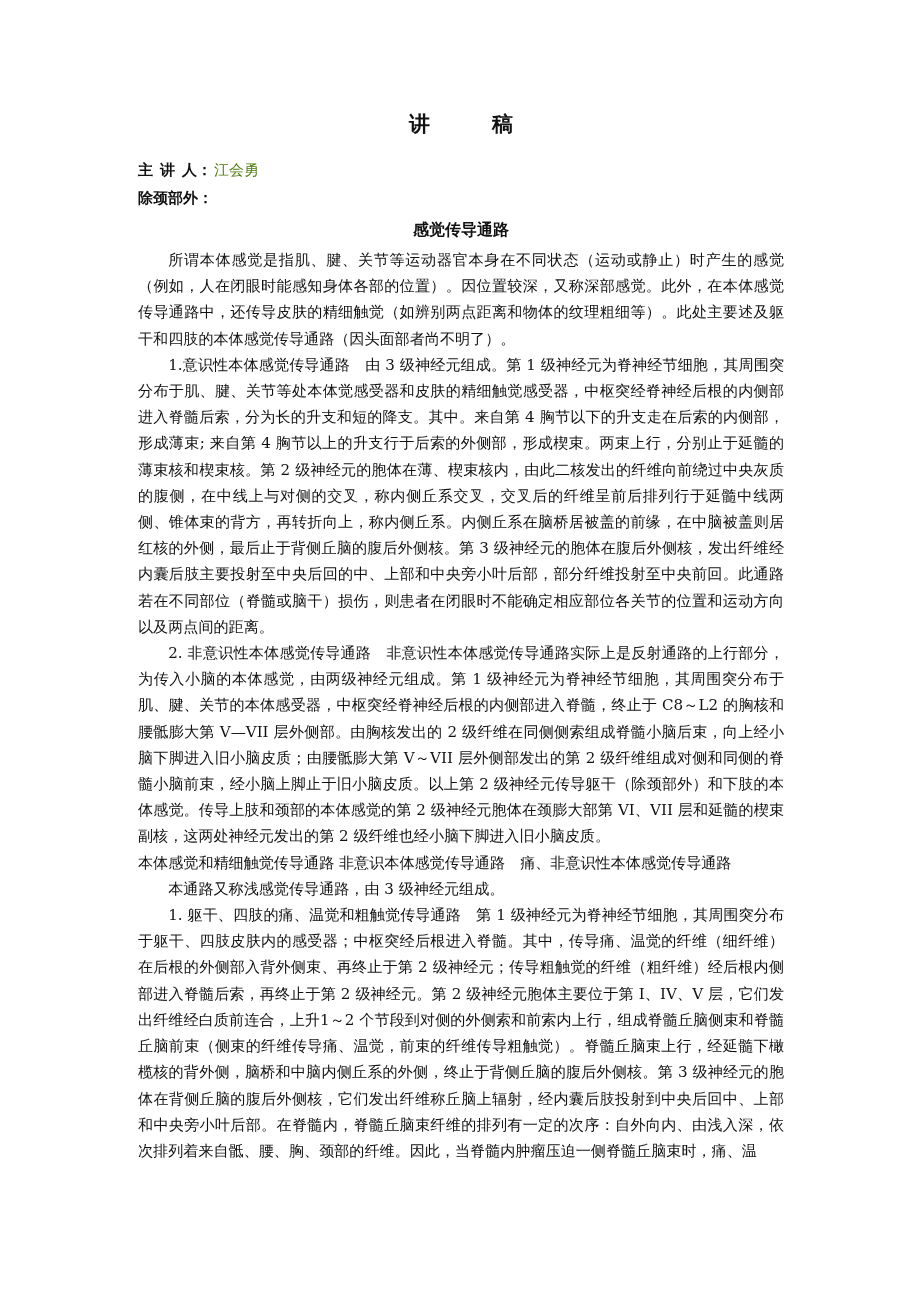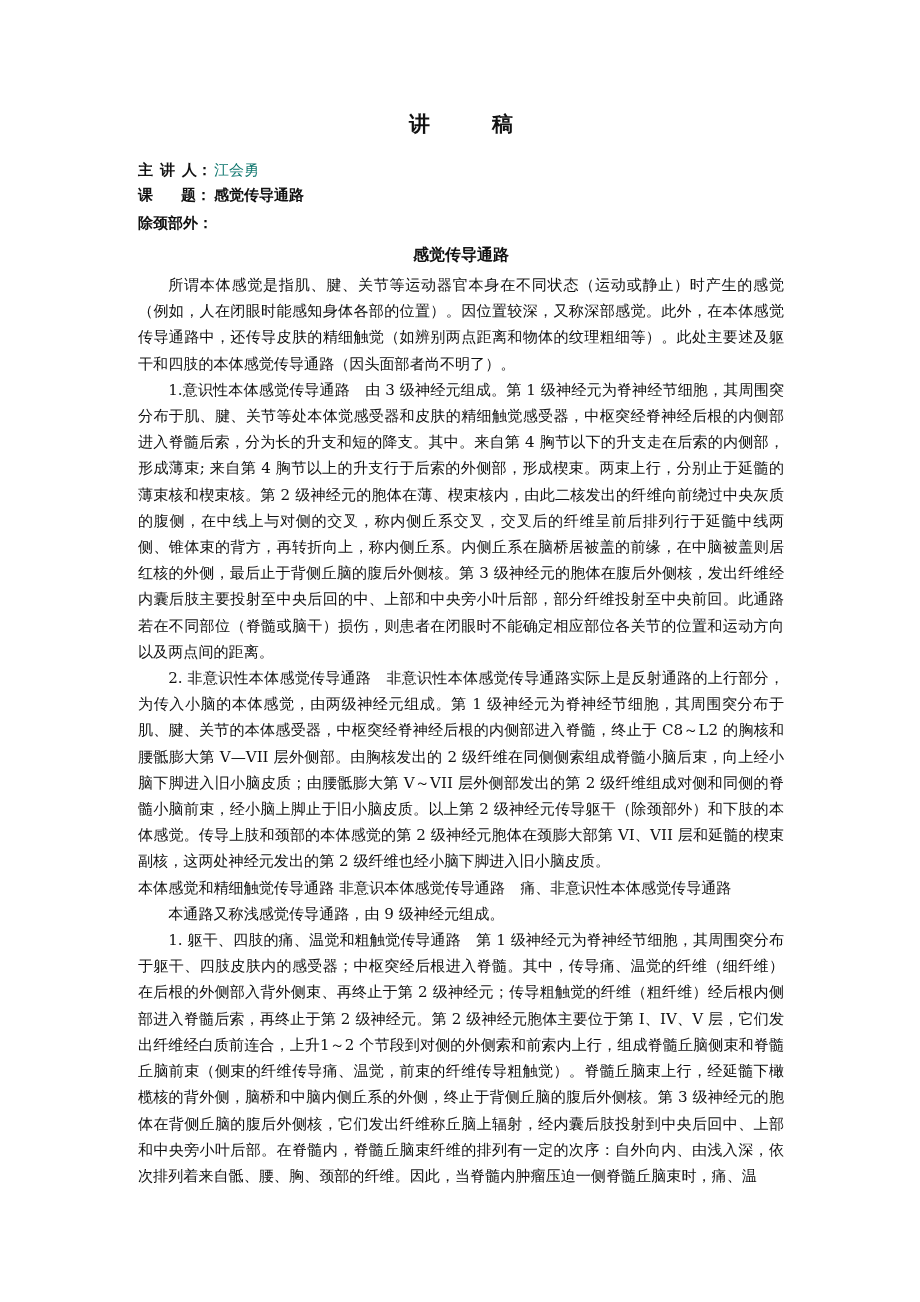--- a/index.html
+++ b/index.html
@@ -56,21 +56,21 @@
     white-space: nowrap;
     font-family: "DejaVu Sans", "Liberation Sans", sans-serif;
   }
   .meta-label {
     display: inline-block;
     width: 76px;
   }
   .meta-label .gap1 { display:inline-block; width: 7px; }
   .meta-label .gap2 { display:inline-block; width: 28px; }
   .meta-value { font-weight: 700; }
-  .meta-value.muted { color: #0f766e; font-weight: 500; }
+  .meta-value.muted { color: #4d7c0f; font-weight: 500; }
 
   .content-label {
     font-size: 15px;
     font-weight: 700;
     line-height: 26px;
     margin-top: 2px;
     font-family: "DejaVu Sans", "Liberation Sans", sans-serif;
   }
 
   
@@ -103,31 +103,28 @@
 
 <div class="page">
   <div class="content">
 
     <h1 class="doc-title"><span>讲</span><span class="sp"></span><span>稿</span></h1>
 
     <div class="meta-list">
       <div class="meta-row">
         <span class="meta-label"><span>主</span><span class="gap1"></span><span>讲</span><span class="gap1"></span><span>人：</span></span><span class="meta-value muted">江会勇</span>
       </div>
-      <div class="meta-row">
-        <span class="meta-label"><span>课</span><span class="gap2"></span><span>题：</span></span><span class="meta-value">感觉传导通路</span>
-      </div>
       <div class="content-label">除颈部外：</div>
     </div>
 
     <h2 class="section-title">感觉传导通路</h2>
 
     <div>
       <p class="body indent1">所谓本体感觉是指肌、腱、关节等运动器官本身在不同状态（运动或静止）时产生的感觉（例如，人在闭眼时能感知身体各部的位置）。因位置较深，又称深部感觉。此外，在本体感觉传导通路中，还传导皮肤的精细触觉（如辨别两点距离和物体的纹理粗细等）。此处主要述及躯干和四肢的本体感觉传导通路（因头面部者尚不明了）。</p>
       <p class="body indent1">1.意识性本体感觉传导通路　由 3 级神经元组成。第 1 级神经元为脊神经节细胞，其周围突分布于肌、腱、关节等处本体觉感受器和皮肤的精细触觉感受器，中枢突经脊神经后根的内侧部进入脊髓后索，分为长的升支和短的降支。其中。来自第 4 胸节以下的升支走在后索的内侧部，形成薄束; 来自第 4 胸节以上的升支行于后索的外侧部，形成楔束。两束上行，分别止于延髓的薄束核和楔束核。第 2 级神经元的胞体在薄、楔束核内，由此二核发出的纤维向前绕过中央灰质的腹侧，在中线上与对侧的交叉，称内侧丘系交叉，交叉后的纤维呈前后排列行于延髓中线两侧、锥体束的背方，再转折向上，称内侧丘系。内侧丘系在脑桥居被盖的前缘，在中脑被盖则居红核的外侧，最后止于背侧丘脑的腹后外侧核。第 3 级神经元的胞体在腹后外侧核，发出纤维经内囊后肢主要投射至中央后回的中、上部和中央旁小叶后部，部分纤维投射至中央前回。此通路若在不同部位（脊髓或脑干）损伤，则患者在闭眼时不能确定相应部位各关节的位置和运动方向以及两点间的距离。</p>
       <p class="body indent1">2. 非意识性本体感觉传导通路　非意识性本体感觉传导通路实际上是反射通路的上行部分，为传入小脑的本体感觉，由两级神经元组成。第 1 级神经元为脊神经节细胞，其周围突分布于肌、腱、关节的本体感受器，中枢突经脊神经后根的内侧部进入脊髓，终止于 C8～L2 的胸核和腰骶膨大第 V—VII 层外侧部。由胸核发出的 2 级纤维在同侧侧索组成脊髓小脑后束，向上经小脑下脚进入旧小脑皮质；由腰骶膨大第 V～VII 层外侧部发出的第 2 级纤维组成对侧和同侧的脊髓小脑前束，经小脑上脚止于旧小脑皮质。以上第 2 级神经元传导躯干（除颈部外）和下肢的本体感觉。传导上肢和颈部的本体感觉的第 2 级神经元胞体在颈膨大部第 VI、VII 层和延髓的楔束副核，这两处神经元发出的第 2 级纤维也经小脑下脚进入旧小脑皮质。</p>
       <p class="body noindent">本体感觉和精细触觉传导通路 非意识本体感觉传导通路　痛、非意识性本体感觉传导通路</p>
-      <p class="body indent1">本通路又称浅感觉传导通路，由 9 级神经元组成。</p>
+      <p class="body indent1">本通路又称浅感觉传导通路，由 3 级神经元组成。</p>
       <p class="body indent1">1. 躯干、四肢的痛、温觉和粗触觉传导通路　第 1 级神经元为脊神经节细胞，其周围突分布于躯干、四肢皮肤内的感受器；中枢突经后根进入脊髓。其中，传导痛、温觉的纤维（细纤维）在后根的外侧部入背外侧束、再终止于第 2 级神经元；传导粗触觉的纤维（粗纤维）经后根内侧部进入脊髓后索，再终止于第 2 级神经元。第 2 级神经元胞体主要位于第 I、IV、V 层，它们发出纤维经白质前连合，上升1～2 个节段到对侧的外侧索和前索内上行，组成脊髓丘脑侧束和脊髓丘脑前束（侧束的纤维传导痛、温觉，前束的纤维传导粗触觉）。脊髓丘脑束上行，经延髓下橄榄核的背外侧，脑桥和中脑内侧丘系的外侧，终止于背侧丘脑的腹后外侧核。第 3 级神经元的胞体在背侧丘脑的腹后外侧核，它们发出纤维称丘脑上辐射，经内囊后肢投射到中央后回中、上部和中央旁小叶后部。在脊髓内，脊髓丘脑束纤维的排列有一定的次序：自外向内、由浅入深，依次排列着来自骶、腰、胸、颈部的纤维。因此，当脊髓内肿瘤压迫一侧脊髓丘脑束时，痛、温</p>
     </div>
 
   </div>
 </div>
 
 </body></html>

